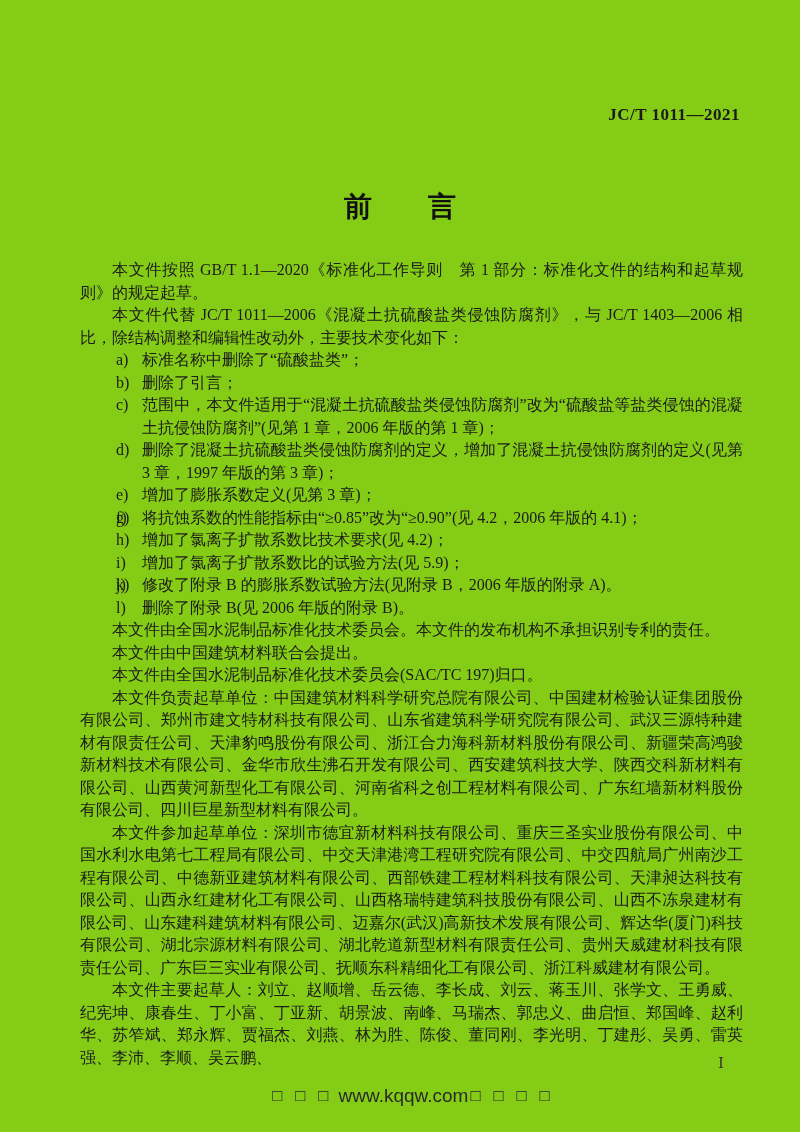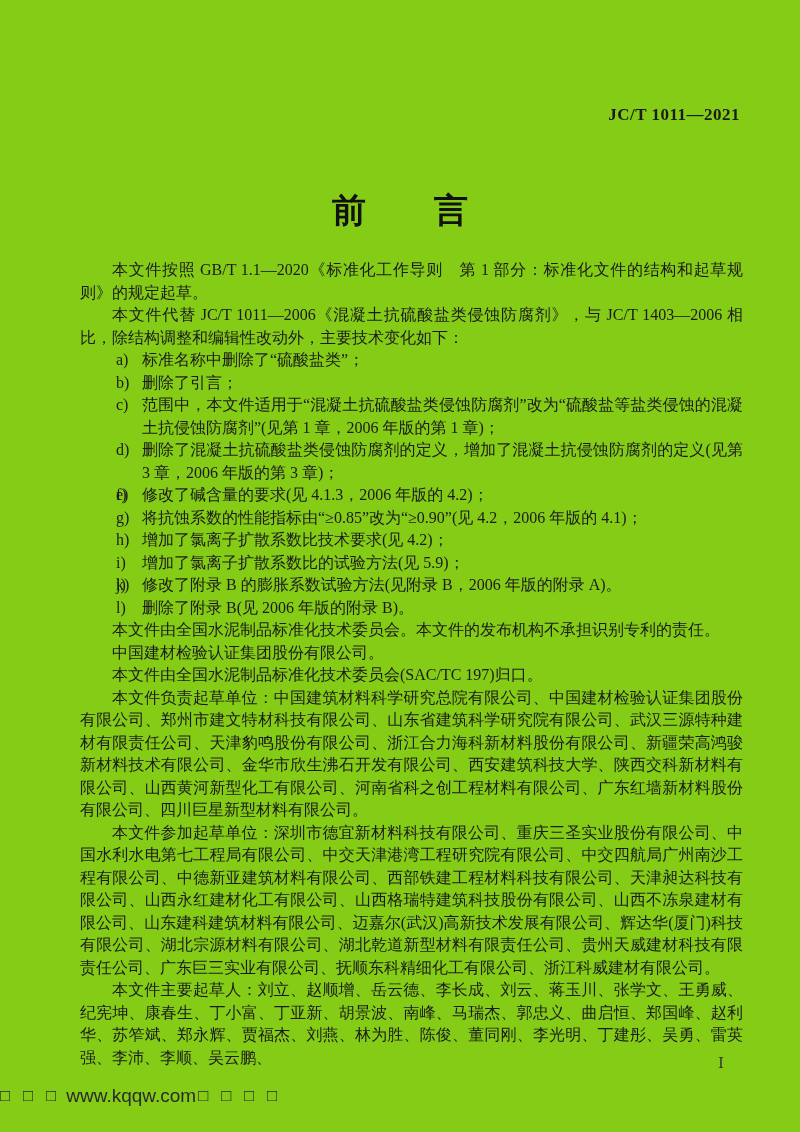--- a/index.html
+++ b/index.html
@@ -17,43 +17,45 @@
     text-align:right;
     font-weight:bold;
     font-size:17px;
     letter-spacing:0.5px;
   }
   .title {
     position:absolute; top:188px; left:0; right:0;
     text-align:center;
     font-family:"Liberation Sans","DejaVu Sans",sans-serif;
     font-weight:bold;
-    font-size:34px;
+    font-size:28px;
     color:#111;
   }
   .content {
     position:absolute; top:259px; left:80px; width:663px;
     font-size:16px;
     line-height:22.5px;
     text-align:justify;
     text-justify:inter-ideograph;
   }
   .content p { margin:0; text-indent:2em; }
   .changes { list-style:none; margin:0; padding:0; }
   .change-item { position:relative; padding-left:62px; }
   .change-marker { position:absolute; left:36px; top:0; }
   .page-number {
     position:absolute; top:1054px; right:76px;
     font-size:15px; color:#333;
   }
   .footer {
     position:absolute; top:1085px; left:0; right:0;
+    text-align:center;
     font-family:"Liberation Sans","DejaVu Sans",sans-serif;
     font-size:19px;
     color:#2a2a2a;
+    padding-left:26px;
   }
   .footer .boxes { letter-spacing:4px; font-size:17px; position:relative; top:-1px; }
   .footer .url { padding:0 2px 0 6px; }
 </style>
 </head>
 <body>
 
 <div class="page">
 
   <div class="header">JC/T 1011—2021</div>
@@ -74,28 +76,28 @@
       <li class="change-item">
         <span class="change-marker">b)</span>
         <span>删除了引言；</span>
       </li>
       <li class="change-item">
         <span class="change-marker">c)</span>
         <span>范围中，本文件适用于“混凝土抗硫酸盐类侵蚀防腐剂”改为“硫酸盐等盐类侵蚀的混凝土抗侵蚀防腐剂”(见第 1 章，2006 年版的第 1 章)；</span>
       </li>
       <li class="change-item">
         <span class="change-marker">d)</span>
-        <span>删除了混凝土抗硫酸盐类侵蚀防腐剂的定义，增加了混凝土抗侵蚀防腐剂的定义(见第 3 章，2006 年版的第 3 章)；</span>
+        <span>删除了混凝土抗硫酸盐类侵蚀防腐剂的定义，增加了混凝土抗侵蚀防腐剂的定义(见第 3 章，1997 年版的第 3 章)；</span>
       </li>
       <li class="change-item">
         <span class="change-marker">e)</span>
+        <span>增加了膨胀系数定义(见第 3 章)；</span>
       </li>
       <li class="change-item">
         <span class="change-marker">f)</span>
-        <span>修改了碱含量的要求(见 4.1.3，2006 年版的 4.2)；</span>
       </li>
       <li class="change-item">
         <span class="change-marker">g)</span>
         <span>将抗蚀系数的性能指标由“≥0.85”改为“≥0.90”(见 4.2，2006 年版的 4.1)；</span>
       </li>
       <li class="change-item">
         <span class="change-marker">h)</span>
         <span>增加了氯离子扩散系数比技术要求(见 4.2)；</span>
       </li>
       <li class="change-item">
@@ -110,21 +112,21 @@
         <span>修改了附录 B 的膨胀系数试验方法(见附录 B，2006 年版的附录 A)。</span>
       </li>
       <li class="change-item">
         <span class="change-marker">l)</span>
         <span>删除了附录 B(见 2006 年版的附录 B)。</span>
       </li>
     </ul>
 
     <p>本文件由全国水泥制品标准化技术委员会。本文件的发布机构不承担识别专利的责任。</p>
 
-    <p>中国建材检验认证集团股份有限公司。</p>
+    <p>本文件由中国建筑材料联合会提出。</p>
 
     <p>本文件由全国水泥制品标准化技术委员会(SAC/TC 197)归口。</p>
 
     <p>本文件负责起草单位：中国建筑材料科学研究总院有限公司、中国建材检验认证集团股份有限公司、郑州市建文特材科技有限公司、山东省建筑科学研究院有限公司、武汉三源特种建材有限责任公司、天津豹鸣股份有限公司、浙江合力海科新材料股份有限公司、新疆荣高鸿骏新材料技术有限公司、金华市欣生沸石开发有限公司、西安建筑科技大学、陕西交科新材料有限公司、山西黄河新型化工有限公司、河南省科之创工程材料有限公司、广东红墙新材料股份有限公司、四川巨星新型材料有限公司。</p>
 
     <p>本文件参加起草单位：深圳市德宜新材料科技有限公司、重庆三圣实业股份有限公司、中国水利水电第七工程局有限公司、中交天津港湾工程研究院有限公司、中交四航局广州南沙工程有限公司、中德新亚建筑材料有限公司、西部铁建工程材料科技有限公司、天津昶达科技有限公司、山西永红建材化工有限公司、山西格瑞特建筑科技股份有限公司、山西不冻泉建材有限公司、山东建科建筑材料有限公司、迈嘉尔(武汉)高新技术发展有限公司、辉达华(厦门)科技有限公司、湖北宗源材料有限公司、湖北乾道新型材料有限责任公司、贵州天威建材科技有限责任公司、广东巨三实业有限公司、抚顺东科精细化工有限公司、浙江科威建材有限公司。</p>
 
     <p>本文件主要起草人：刘立、赵顺增、岳云德、李长成、刘云、蒋玉川、张学文、王勇威、纪宪坤、康春生、丁小富、丁亚新、胡景波、南峰、马瑞杰、郭忠义、曲启恒、郑国峰、赵利华、苏笮斌、郑永辉、贾福杰、刘燕、林为胜、陈俊、董同刚、李光明、丁建彤、吴勇、雷英强、李沛、李顺、吴云鹏、</p>
 
   </div>

